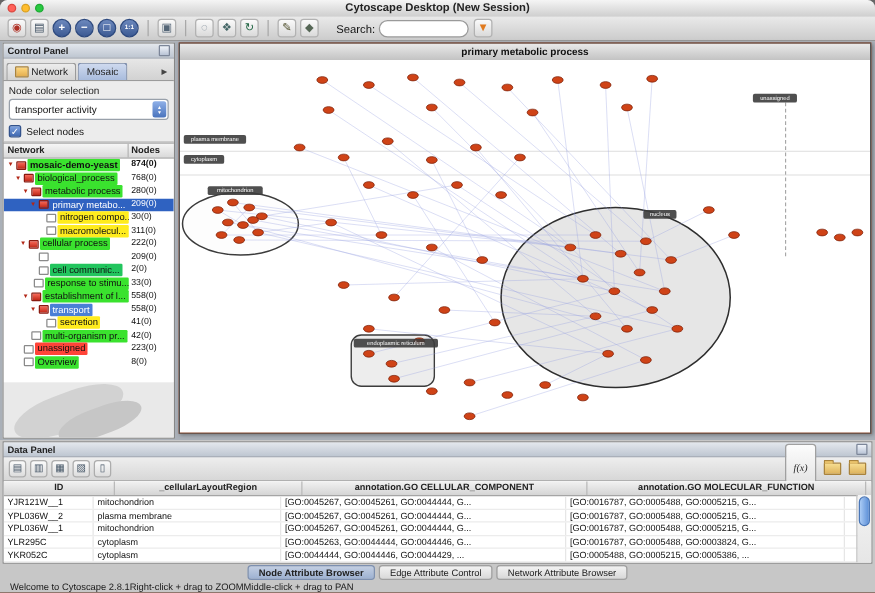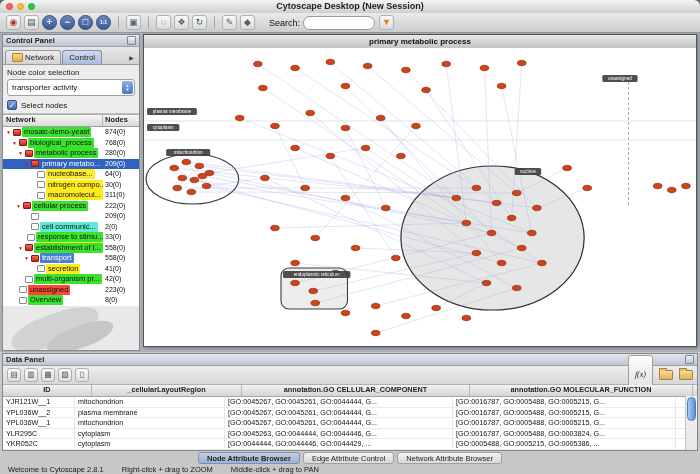--- a/index.html
+++ b/index.html
@@ -78,21 +78,21 @@
   .th{box-sizing:border-box;border-right:1px solid #b9b9b9;padding:0 2px;line-height:10px;font-size:7.3px;font-weight:bold;text-align:center;overflow:hidden;white-space:nowrap;color:#222;}
   .tr{display:flex;height:9.5px;border-bottom:1px solid #ececec;}
   .td{box-sizing:border-box;border-right:1px solid #e6e6e6;padding:0 3px;font-size:7.2px;line-height:9px;overflow:hidden;white-space:nowrap;color:#111;}
   .vscroll{position:absolute;top:11px;right:0;bottom:0;width:11px;background:linear-gradient(#f4f4f4,#e6e6e6);border-left:1px solid #c2c2c2;}
   .vthumb{position:absolute;left:1px;right:1px;top:1px;height:24px;border-radius:5px;background:linear-gradient(90deg,#aacbf5,#5d90d8);border:1px solid #4a77b8;box-sizing:border-box;}
 
   
   .attr-tabs{position:absolute;left:0;top:452px;width:700px;height:12px;display:flex;justify-content:center;gap:3px;}
   .atab{height:12px;line-height:11px;padding:0 8px;font-size:7.5px;border:1px solid #a0a0a0;border-radius:3px;background:linear-gradient(#f3f3f3,#d8d8d8);color:#222;box-sizing:border-box;}
   .atab.active{background:linear-gradient(#c3cfe3,#9db1d1);border-color:#7d90b0;font-weight:bold;}
-  .statusbar{position:absolute;left:0;top:464px;width:700px;height:10px;display:flex;gap:18px;padding-left:8px;font-size:7.5px;color:#1a1a1a;align-items:center;box-sizing:border-box;}
+  .statusbar{position:absolute;left:0;top:464px;width:700px;height:10px;display:flex;gap:0;padding-left:8px;font-size:7.5px;color:#1a1a1a;align-items:center;box-sizing:border-box;}
 </style>
 </head>
 <body>
 
 <div class="window">
 
   <div class="titlebar">
     <div class="traffic">
       <span class="tl red"></span>
       <span class="tl yellow"></span>
@@ -133,21 +133,21 @@
       <span>Control Panel</span>
       <span class="float-btn"></span>
     </div>
     <div class="p-tabs">
       <span id="cp-tabs" class="cp-tabwrap">
           <span class="cp-tab">
             <span class="mini-folder"></span>
             <span>Network</span>
           </span>
           <span class="cp-tab active">
-            <span>Control</span>
+            <span>Mosaic</span>
           </span>
         </span>
       <span class="chev">▶</span>
     </div>
     <div class="section">
       <div class="sec-label">Node color selection</div>
       <div class="combo">
         <span class="combo-val">transporter activity</span>
         <span class="combo-btn">
             <i>▲</i>
@@ -157,21 +157,21 @@
       <div class="checkrow">
         <span class="checkbox">✓</span>
         <span>Select nodes</span>
       </div>
     </div>
     <div class="tree-header">
       <span class="th-net">Network</span>
       <span class="th-nodes">Nodes</span>
     </div>
     <div id="tree" class="tree">
-        <div class="trow" style="padding-left: 2px;">
+        <div class="trow" style="padding-left: 2px; font-weight: bold;">
           <span class="exp">▼</span>
           <span class="nicon branch"></span>
           <span class="chip" style="background: rgb(58, 226, 46);">mosaic-demo-yeast</span>
           <span class="count">874(0)</span>
         </div>
         <div class="trow" style="padding-left: 8px;">
           <span class="exp">▼</span>
           <span class="nicon branch"></span>
           <span class="chip" style="background: rgb(58, 226, 46);">biological_process</span>
           <span class="count">768(0)</span>
@@ -184,26 +184,20 @@
         </div>
         <div class="trow sel" style="padding-left: 20px;">
           <span class="exp">▼</span>
           <span class="nicon branch"></span>
           <span class="chip">primary metabo...</span>
           <span class="count">209(0)</span>
         </div>
         <div class="trow" style="padding-left: 26px;">
           <span class="exp"></span>
           <span class="nicon"></span>
-          <span class="chip" style="background: rgb(255, 236, 30);">nucleobase...</span>
-          <span class="count">64(0)</span>
-        </div>
-        <div class="trow" style="padding-left: 26px;">
-          <span class="exp"></span>
-          <span class="nicon"></span>
           <span class="chip" style="background: rgb(255, 236, 30);">nitrogen compo...</span>
           <span class="count">30(0)</span>
         </div>
         <div class="trow" style="padding-left: 26px;">
           <span class="exp"></span>
           <span class="nicon"></span>
           <span class="chip" style="background: rgb(255, 236, 30);">macromolecul...</span>
           <span class="count">311(0)</span>
         </div>
         <div class="trow" style="padding-left: 12px;">
@@ -214,21 +208,21 @@
         </div>
         <div class="trow" style="padding-left: 20px;">
           <span class="exp"></span>
           <span class="nicon"></span>
           <span class="chip" style="background: rgb(255, 236, 30); margin-top: 48px;">cellular metabo...</span>
           <span class="count">209(0)</span>
         </div>
         <div class="trow" style="padding-left: 20px;">
           <span class="exp"></span>
           <span class="nicon"></span>
-          <span class="chip" style="background: #5eead4;">cell communic...</span>
+          <span class="chip" style="background: #22c55e;">cell communic...</span>
           <span class="count">2(0)</span>
         </div>
         <div class="trow" style="padding-left: 16px;">
           <span class="exp"></span>
           <span class="nicon"></span>
           <span class="chip" style="background: rgb(58, 226, 46);">response to stimu...</span>
           <span class="count">33(0)</span>
         </div>
         <div class="trow" style="padding-left: 14px;">
           <span class="exp">▼</span>

